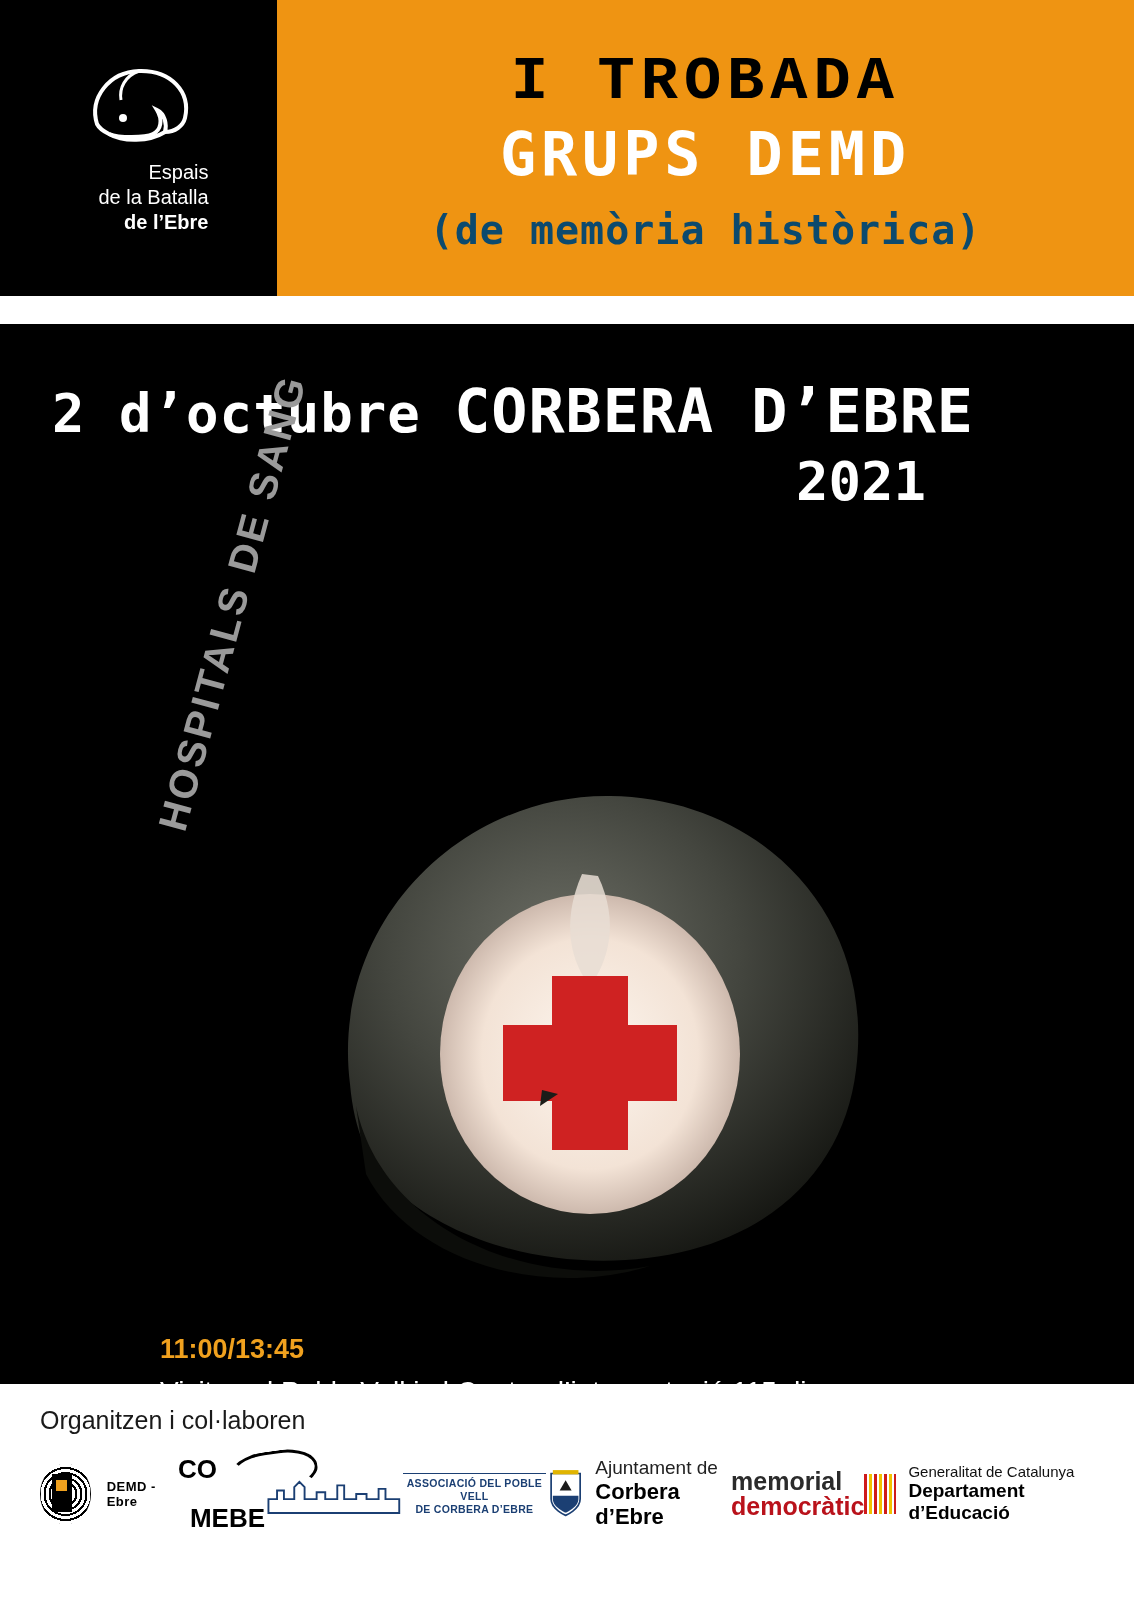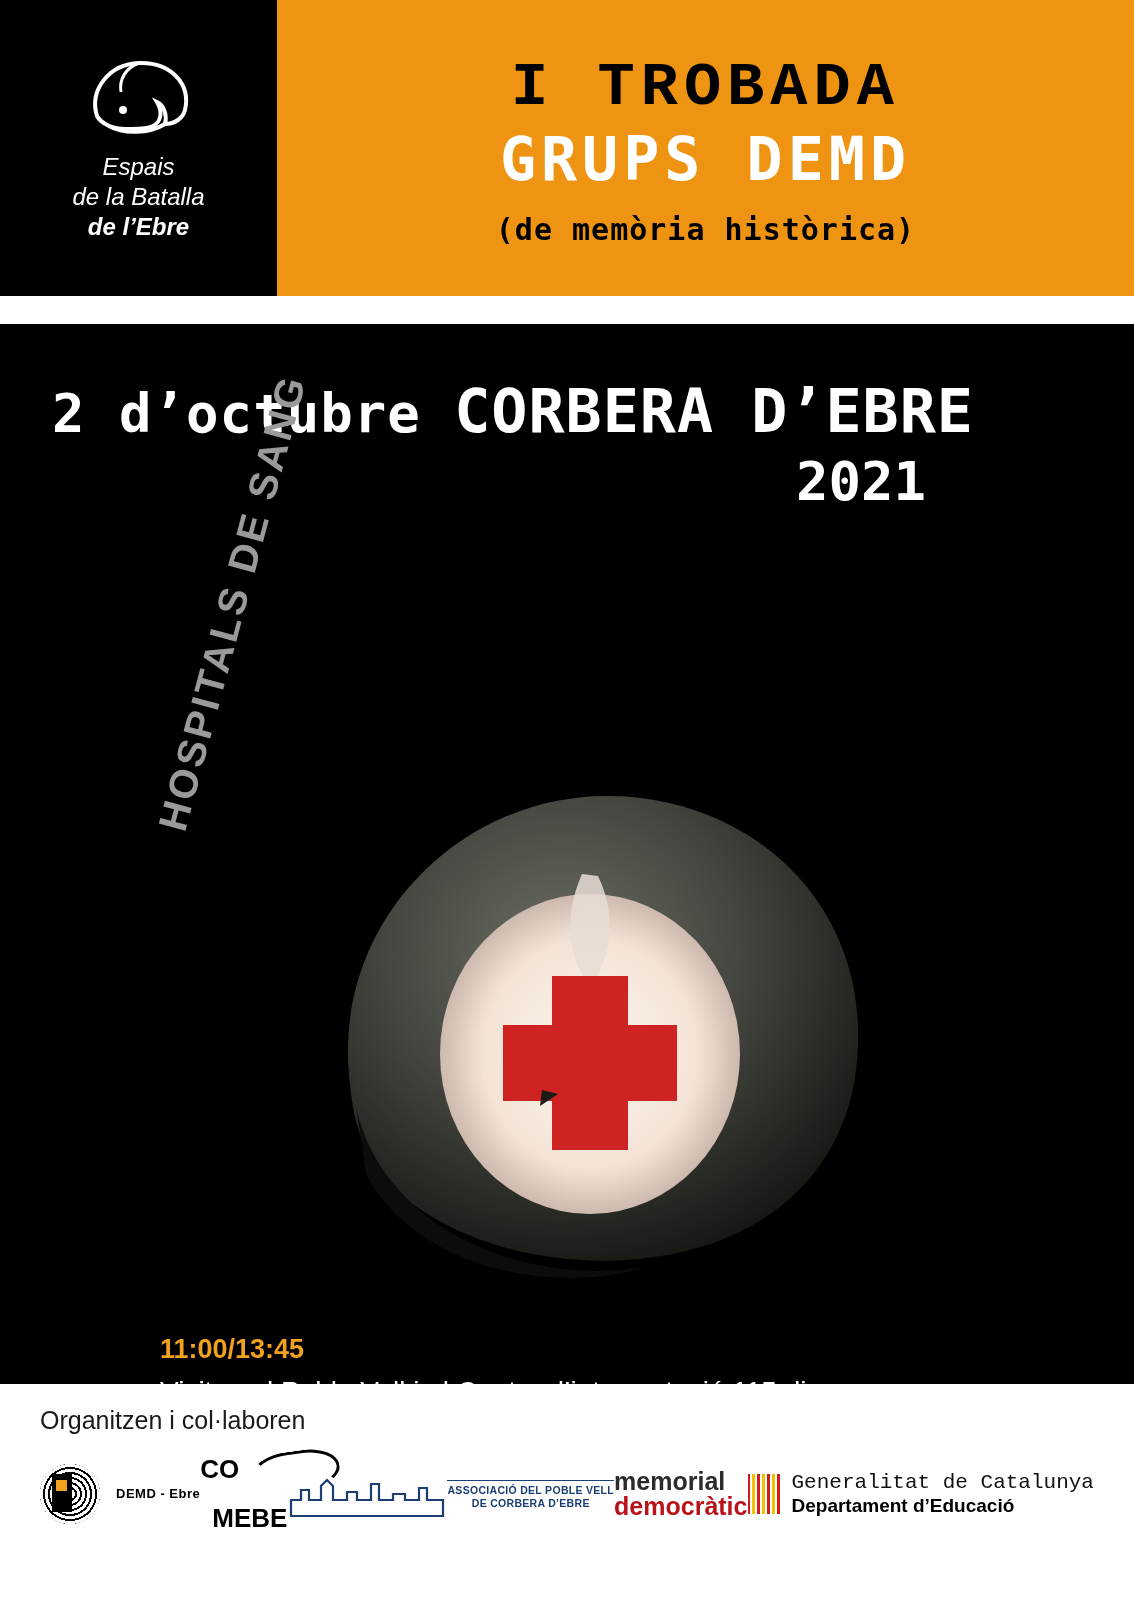--- a/index.html
+++ b/index.html
@@ -11,21 +11,21 @@
   }
   .poster { position: relative; width: 1134px; height: 1600px; background: #ffffff; }
 
   
   .header { position: relative; width: 100%; height: 296px; display: flex; }
   .header-left {
     width: 277px; height: 100%; background: #000000;
     display: flex; flex-direction: column; align-items: center; justify-content: center;
   }
   .helmet-logo { width: 120px; height: 92px; margin-bottom: 6px; }
-  .logo-text { color: #ffffff; font-size: 24px; line-height: 1.25; text-align: center; width: 140px; font-style: italic; }
+  .logo-text { color: #ffffff; font-size: 20px; line-height: 1.25; text-align: right; width: 140px; }
   .logo-text .l1 { font-weight: 400; }
   .logo-text .l2 { font-weight: 400; }
   .logo-text .l2 b, .logo-text .l3 { font-weight: 700; }
 
   .header-right {
     flex: 1; height: 100%; background: #ef9412;
     display: flex; flex-direction: column; align-items: center; justify-content: center;
     padding-top: 6px;
   }
   .title-main {
@@ -33,21 +33,21 @@
     font-weight: 700; font-size: 62px; letter-spacing: 6px; color: #000000;
     line-height: 1.05;
   }
   .title-sub {
     font-family: "DejaVu Sans Mono", monospace;
     font-weight: 700; font-size: 60px; letter-spacing: 5px; color: #ffffff;
     line-height: 1.1; margin-top: 6px;
   }
   .title-paren {
     font-family: "DejaVu Sans Mono", monospace;
-    font-weight: 700; font-size: 30px; letter-spacing: 1px; color: #000000;
+    font-weight: 700; font-size: 40px; letter-spacing: 1px; color: #0c4a6e;
     margin-top: 20px;
   }
 
   .white-gap { width: 100%; height: 28px; background: #ffffff; }
 
   
   .body-black {
     position: relative; width: 100%; height: 1060px; background: #000000; overflow: hidden;
   }
   .date-line {
@@ -114,21 +114,21 @@
   .ajunt-text .a1 { font-size: 19px; color: #222; line-height: 1.1; }
   .ajunt-text .a2 { font-size: 22px; font-weight: 700; color: #000; line-height: 1.15; }
 
   .memorial { font-size: 25px; font-weight: 700; color: #2b2b2b; line-height: 1; }
   .memorial .m2 { color: #b9121b; }
 
   .gencat { display: flex; align-items: center; }
   .gencat-flag { width: 34px; height: 40px; margin-right: 10px; display: flex; }
   .gencat-flag i { display: block; width: 4px; height: 100%; background: #cf1b1b; margin-right: 2px; }
   .gencat-flag i:nth-child(even) { background: #f2c200; }
-  .gencat-text .g1 { font-size: 21px; color: #111; line-height: 1.15; font-family: Liberation Mono, monospace; }
+  .gencat-text .g1 { font-size: 15px; color: #111; line-height: 1.15; }
   .gencat-text .g2 { font-size: 19px; font-weight: 700; color: #000; line-height: 1.15; }
 </style>
 </head>
 <body>
 
 <div class="poster">
 
   <div class="header">
     <div class="header-left">
       <svg class="helmet-logo" viewBox="0 0 120 92">
@@ -217,20 +217,32 @@
       <div class="flogo poblevell">
         <svg class="pv-sky" viewBox="0 0 160 48">
           <path d="M4 46 L4 30 L14 30 L14 20 L22 20 L22 30 L34 30 L34 16 L40 10 L46 16 L46 30 L60 30 L60 22 L70 22 L70 30 L84 30 L84 14 L92 14 L92 30 L106 30 L106 24 L118 24 L118 30 L132 30 L132 18 L140 18 L140 30 L156 30 L156 46 Z" fill="none" stroke="#1b3f73" stroke-width="2.2"></path>
         </svg>
         <div class="pv-text">
           <span>ASSOCIACIÓ DEL POBLE VELL</span><br>
           <span>DE CORBERA D’EBRE</span>
         </div>
       </div>
 
+      <div class="flogo ajunt">
+        <svg class="ajunt-shield" viewBox="0 0 46 56">
+          <path d="M6 4 L40 4 L40 34 C40 46 23 53 23 53 C23 53 6 46 6 34 Z" fill="#ffffff" stroke="#1b3f73" stroke-width="2"></path>
+          <path d="M8 30 L38 30 L38 34 C38 44 23 50 23 50 C23 50 8 44 8 34 Z" fill="#1b3f73"></path>
+          <path d="M16 24 L23 12 L30 24 Z" fill="#1b1b1b"></path>
+          <rect x="8" y="0" width="30" height="5" fill="#e0b400"></rect>
+        </svg>
+        <div class="ajunt-text">
+          <div class="a1">Ajuntament de</div>
+          <div class="a2">Corbera d’Ebre</div>
+        </div>
+      </div>
 
       <div class="flogo">
         <div class="memorial">
           <div class="m1">memorial</div>
           <div class="m2">democràtic</div>
         </div>
       </div>
 
       <div class="flogo gencat">
         <div class="gencat-flag">

